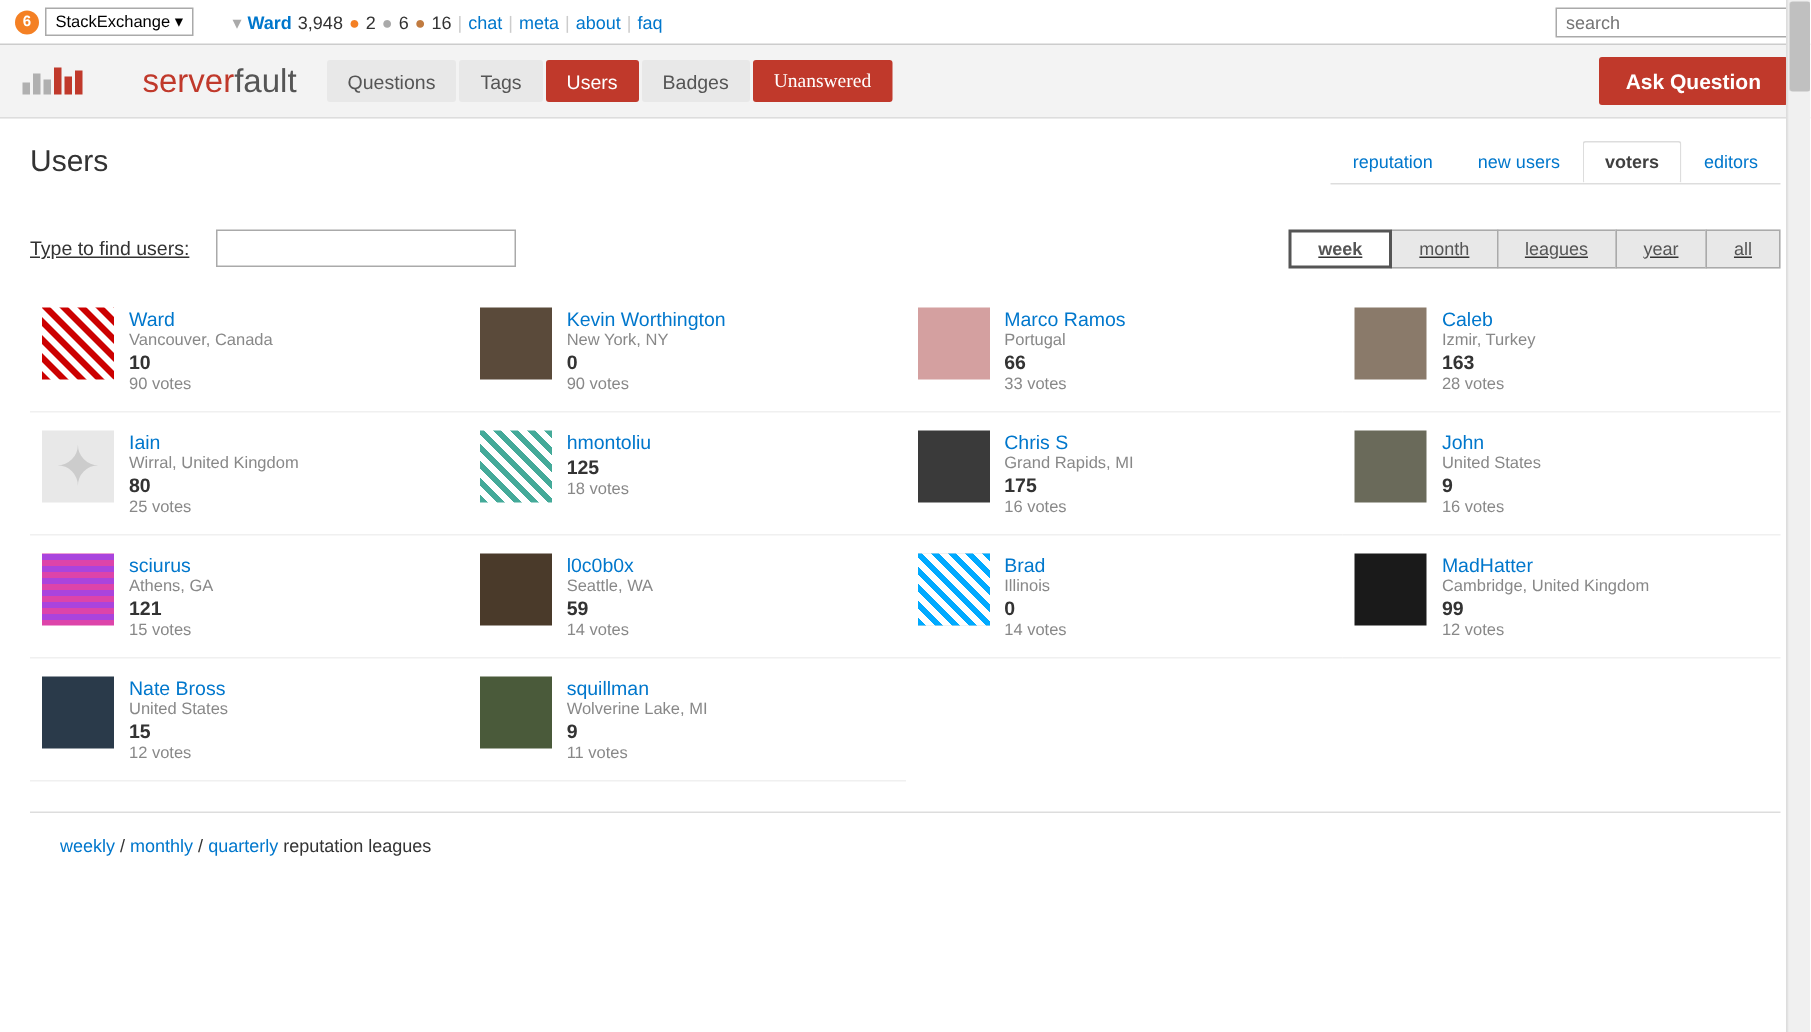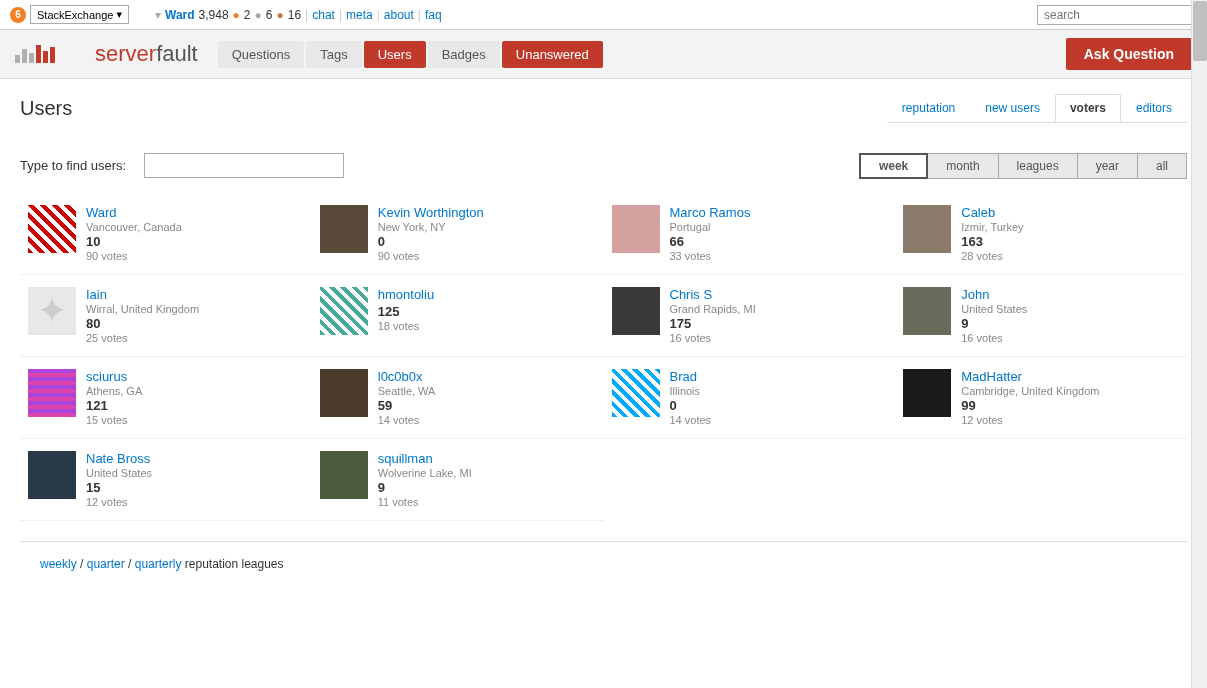--- a/index.html
+++ b/index.html
@@ -53,21 +53,21 @@
     .nav-btn {
       padding: 6px 14px;
       border: none;
       cursor: pointer;
       font-size: 13px;
       background: #e8e8e8;
       color: #555;
       border-radius: 2px;
     }
     .nav-btn.active { background: #c0392b; color: #fff; }
-    .nav-btn.unanswered { background: #c0392b; color: #fff; }
+    .nav-btn.unanswered { background: #c0392b; color: #fff; font-family: Liberation Serif, serif; }
     .ask-btn {
       margin-left: auto;
       background: #c0392b;
       color: #fff;
       border: none;
       padding: 8px 18px;
       font-size: 14px;
       font-weight: bold;
       cursor: pointer;
       border-radius: 2px;
@@ -179,21 +179,21 @@
     .avatar-sciurus { background: repeating-linear-gradient(0deg, #d4a, #d4a 4px, #a4d 4px, #a4d 8px); }
     .avatar-l0c0b0x { background: #4a3a2a; }
     .avatar-brad { background: repeating-linear-gradient(45deg, #0af, #0af 4px, #fff 4px, #fff 8px); background-color: #ccc; }
     .avatar-madhatter { background: #1a1a1a; }
     .avatar-nate { background: #2a3a4a; }
     .avatar-squillman { background: #4a5a3a; }
 
     
     .star-icon { color: #ccc; font-size: 36px; line-height: 48px; text-align: center; }
 
-    .find-row { display: flex; align-items: center; width: 100%; }
+    .find-row { display: flex; align-items: center; width: 100%; text-decoration: underline; }
   </style>
 </head>
 <body>
 
 <div id="topbar">
   <div id="topbar-left">
     <span class="orange-badge">6</span>
     <button class="stack-exchange-btn">
       <span>StackExchange</span>
       <span>▾</span>
@@ -400,21 +400,21 @@
           <div class="user-location">Wolverine Lake, MI</div>
           <div class="user-rep">9</div>
           <div class="user-votes">11 votes</div>
         </div>
       </div>
     </div>
 
   <div id="footer">
     <a href="#">weekly</a>
     <span> / </span>
-    <a href="#">quarter</a>
+    <a href="#">monthly</a>
     <span> / </span>
     <a href="#">quarterly</a>
     <span> <span>reputation leagues</span></span>
   </div>
 </div>
 
 <div id="scrollbar">
   <div class="scroll-thumb"></div>
 </div>
 

